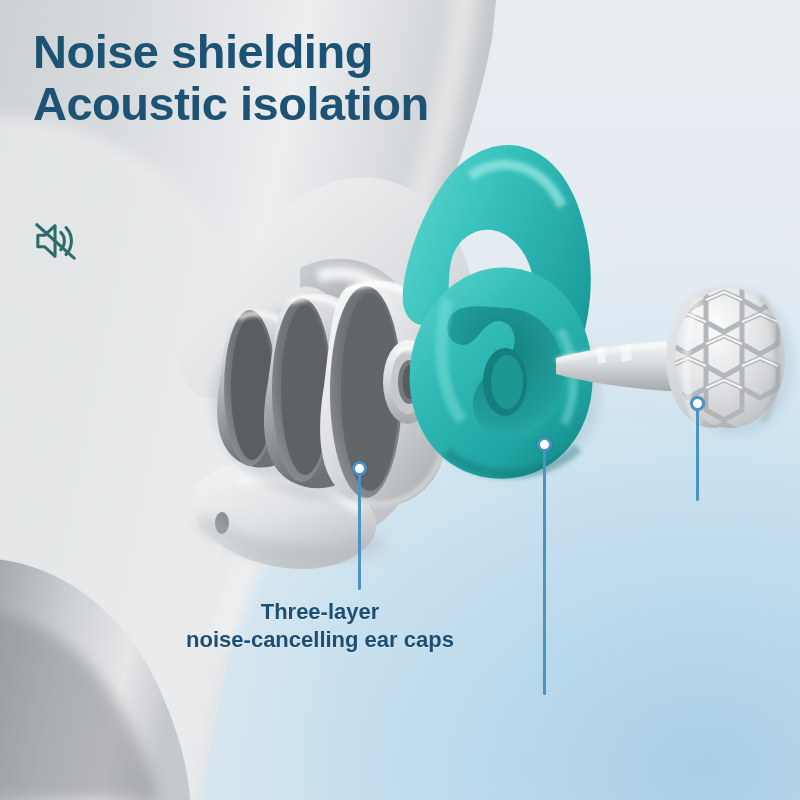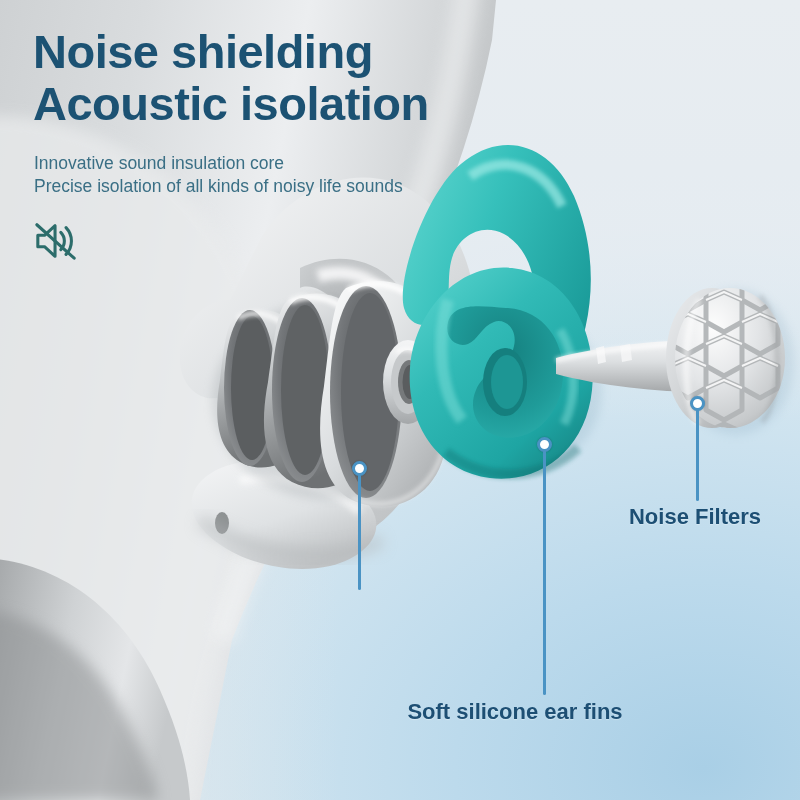--- a/index.html
+++ b/index.html
@@ -356,36 +356,34 @@
         </g>
       </g>
 
       <path d="M 700 300 C 684 318 680 400 698 424" stroke="#ffffff" stroke-width="6" fill="none" opacity="0.55" filter="url(#pBlurS)"></path>
       <path d="M 760 296 C 782 320 784 398 762 422" stroke="#8d9092" stroke-width="5" fill="none" opacity="0.3" filter="url(#pBlurS)"></path>
     </g>
   </svg>
 
   <div class="headline">Noise shielding
 Acoustic isolation</div>
-  <div class="subhead">Innovative sound insulation core
-Precise isolation of all kinds of noisy life sounds</div>
 
   <svg class="mute-icon" viewBox="0 0 48 46">
     <g fill="none" stroke="#2c6d6b" stroke-width="3.2" stroke-linejoin="round" stroke-linecap="round">
       <path d="M 5 17 L 12 17 L 23 7 L 23 39 L 12 29 L 5 29 Z"></path>
       <path d="M 29 14 C 34 19 34 27 29 32"></path>
       <path d="M 34.5 9 C 42 17 42 29 34.5 37"></path>
       <path d="M 4 6 L 43 41"></path>
     </g>
   </svg>
 
   <div class="dot" style="left:352px;top:461px;"></div>
   <div class="leader" style="left:358px;top:474px;height:116px;"></div>
+  <div class="callout-label cl-caps">Three-layer
+noise-cancelling ear caps</div>
 
   <div class="dot" style="left:537px;top:437px;"></div>
   <div class="leader" style="left:543px;top:450px;height:245px;"></div>
-  <div class="callout-label cl-fins">Soft silicone ear fins</div>
 
   <div class="dot" style="left:690px;top:396px;"></div>
   <div class="leader" style="left:696px;top:409px;height:92px;"></div>
-  <div class="callout-label cl-filters">Noise Filters</div>
 
 </div>
 
 </body></html>

